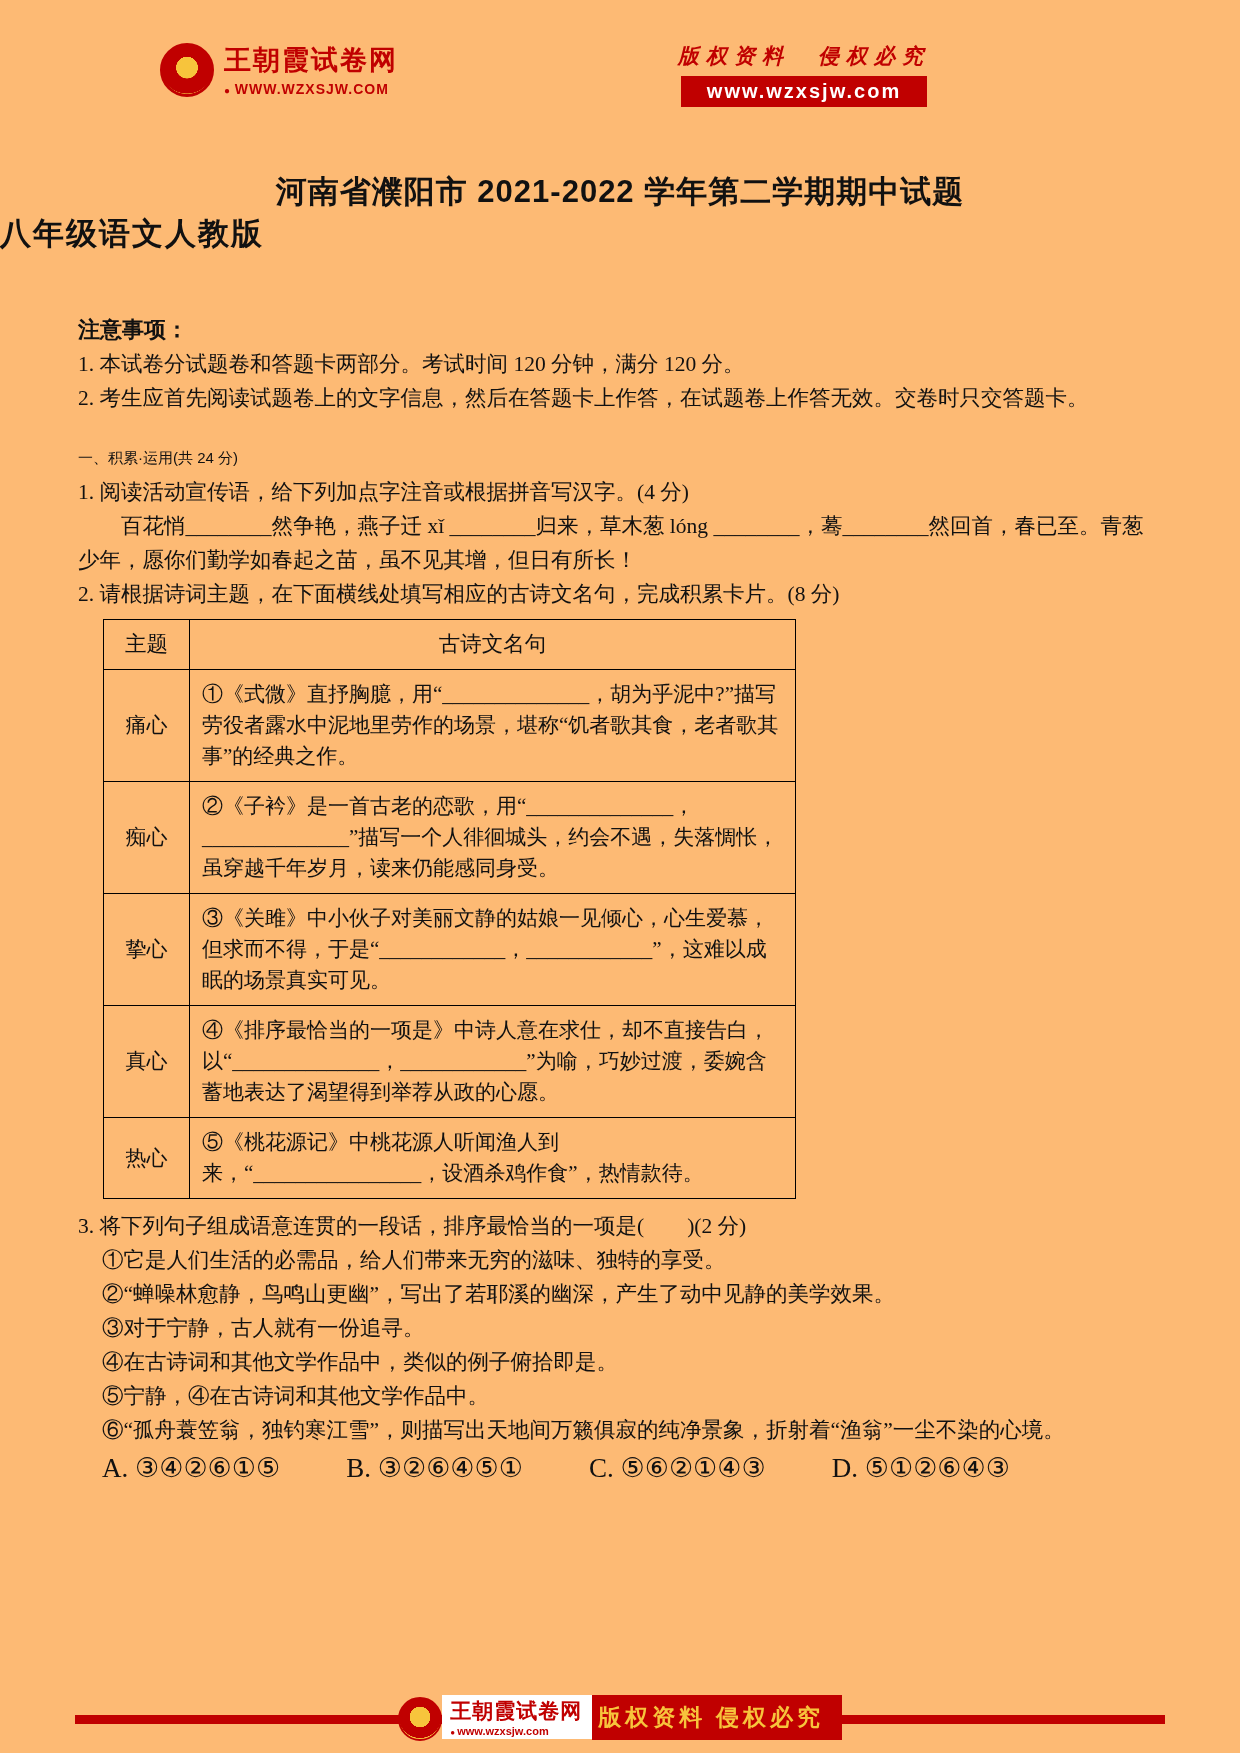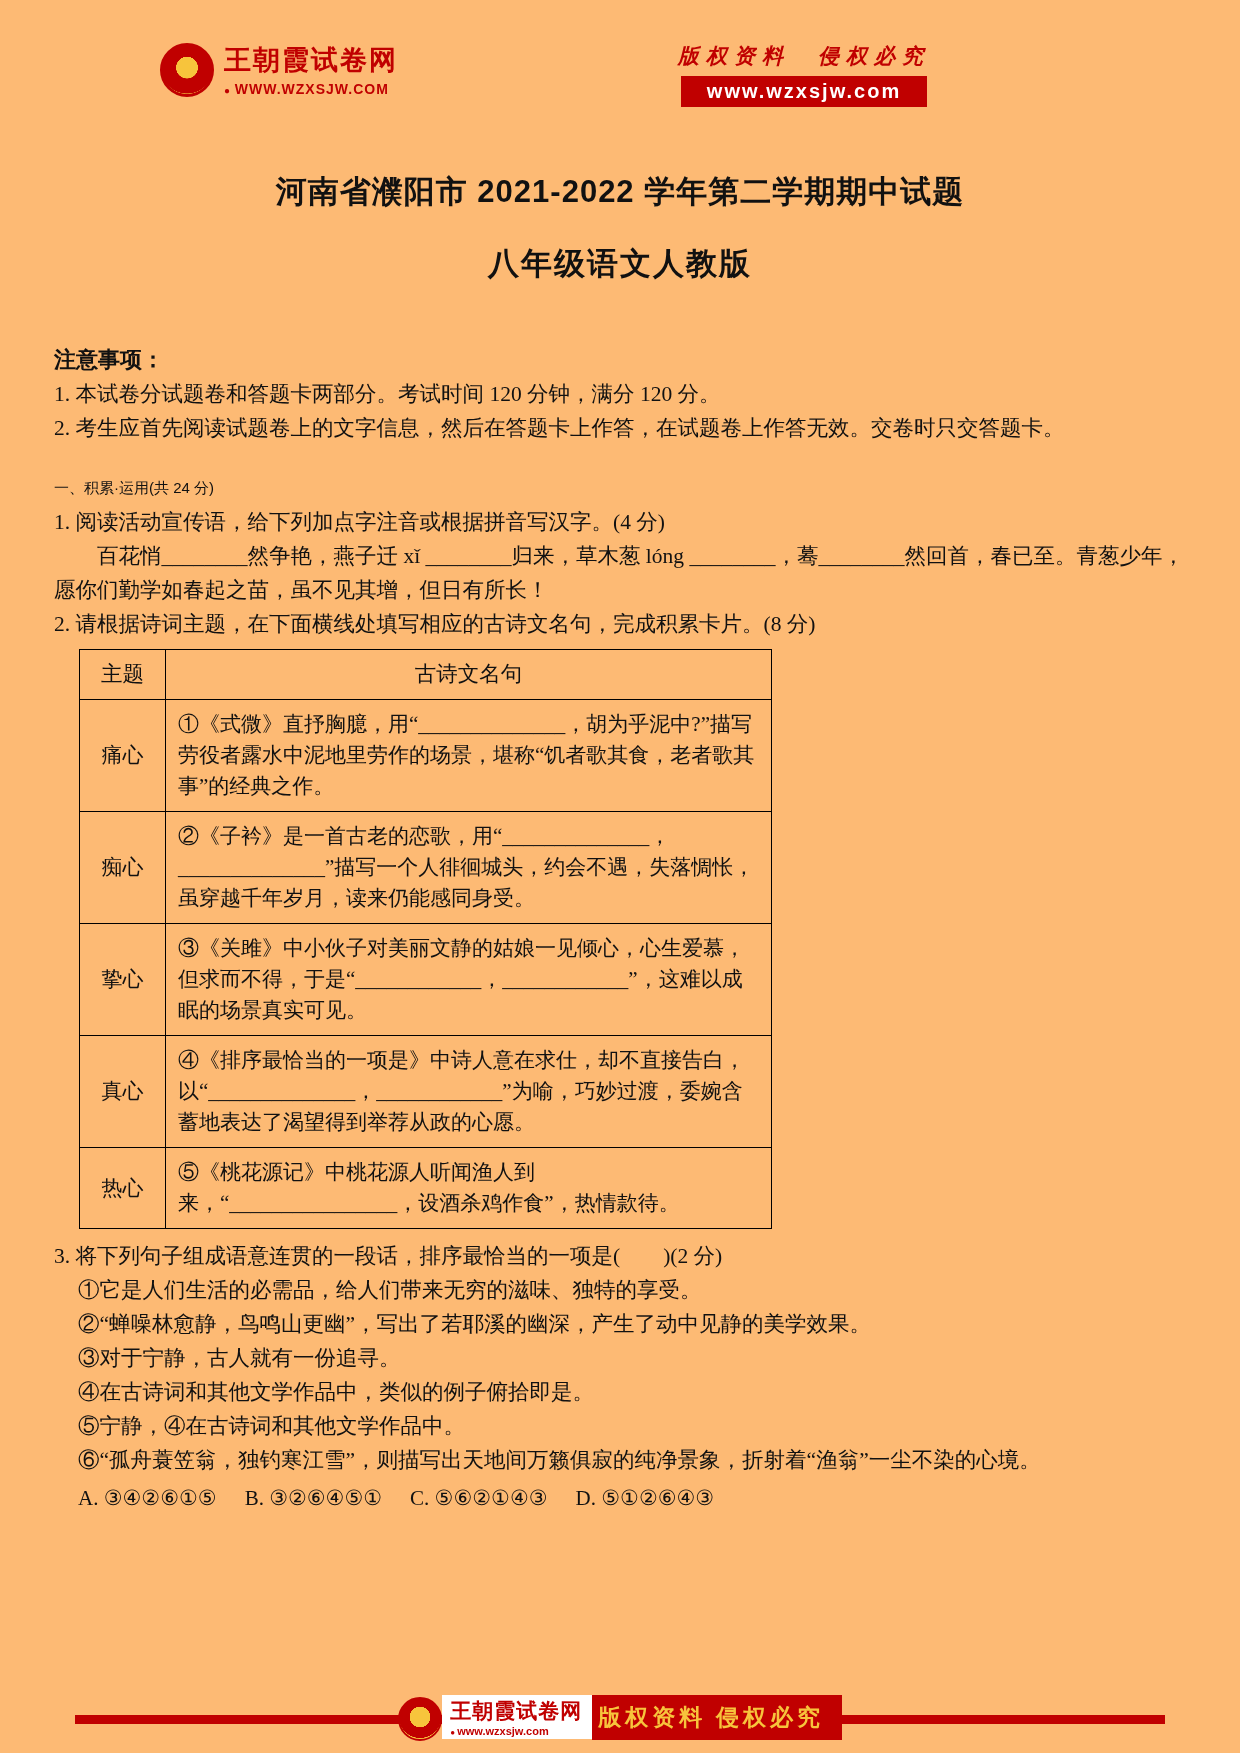--- a/index.html
+++ b/index.html
@@ -51,27 +51,27 @@
     padding: 4px 26px; white-space: nowrap;
   }
 
   
   .doc-title {
     margin-top: 64px; text-align: center;
     font-family: "Liberation Sans", "DejaVu Sans", sans-serif;
     font-size: 31px; font-weight: bold; letter-spacing: 1px;
   }
   .doc-subtitle {
-    margin-top: 30px; text-align: center;
+    
     font-family: "Liberation Sans", "DejaVu Sans", sans-serif;
     font-size: 31px; font-weight: bold; letter-spacing: 2px;
   }
 
   
-  .body-area { padding: 0 54px; font-size: 21.5px; line-height: 34px; }
+  .body-area { padding: 0 78px; font-size: 21.5px; line-height: 34px; }
   .notice { margin-top: 58px; }
   .notice-head {
     font-family: "Liberation Sans", "DejaVu Sans", sans-serif;
     font-size: 22px; font-weight: bold;
   }
   .hang { padding-left: 1.45em; text-indent: -1.45em; }
   .section-head {
     margin-top: 26px;
     font-family: "Liberation Sans", "DejaVu Sans", sans-serif;
     font-size: 15px; font-weight: normal;
@@ -89,21 +89,21 @@
   table.poem-table th, table.poem-table td {
     border: 1.6px solid #000;
     padding: 9px 12px;
     vertical-align: middle;
   }
   table.poem-table th { font-weight: normal; text-align: center; font-size: 21.5px; }
   td.theme-cell { width: 86px; text-align: center; }
 
   
   .q3-item { margin-left: 24px; }
-  .options-row { display: flex; gap: 28px; margin-left: 24px; margin-top: 4px; font-size: 21px; }
+  .options-row { display: flex; gap: 66px; margin-left: 24px; margin-top: 4px; font-size: 27px; }
 
   
   .footer {
     position: absolute; left: 0; right: 0; bottom: 8px; height: 52px;
   }
   .footer-line {
     position: absolute; left: 75px; right: 75px; top: 22px; height: 9px;
     background: #c00000;
   }
   .footer-inner {

